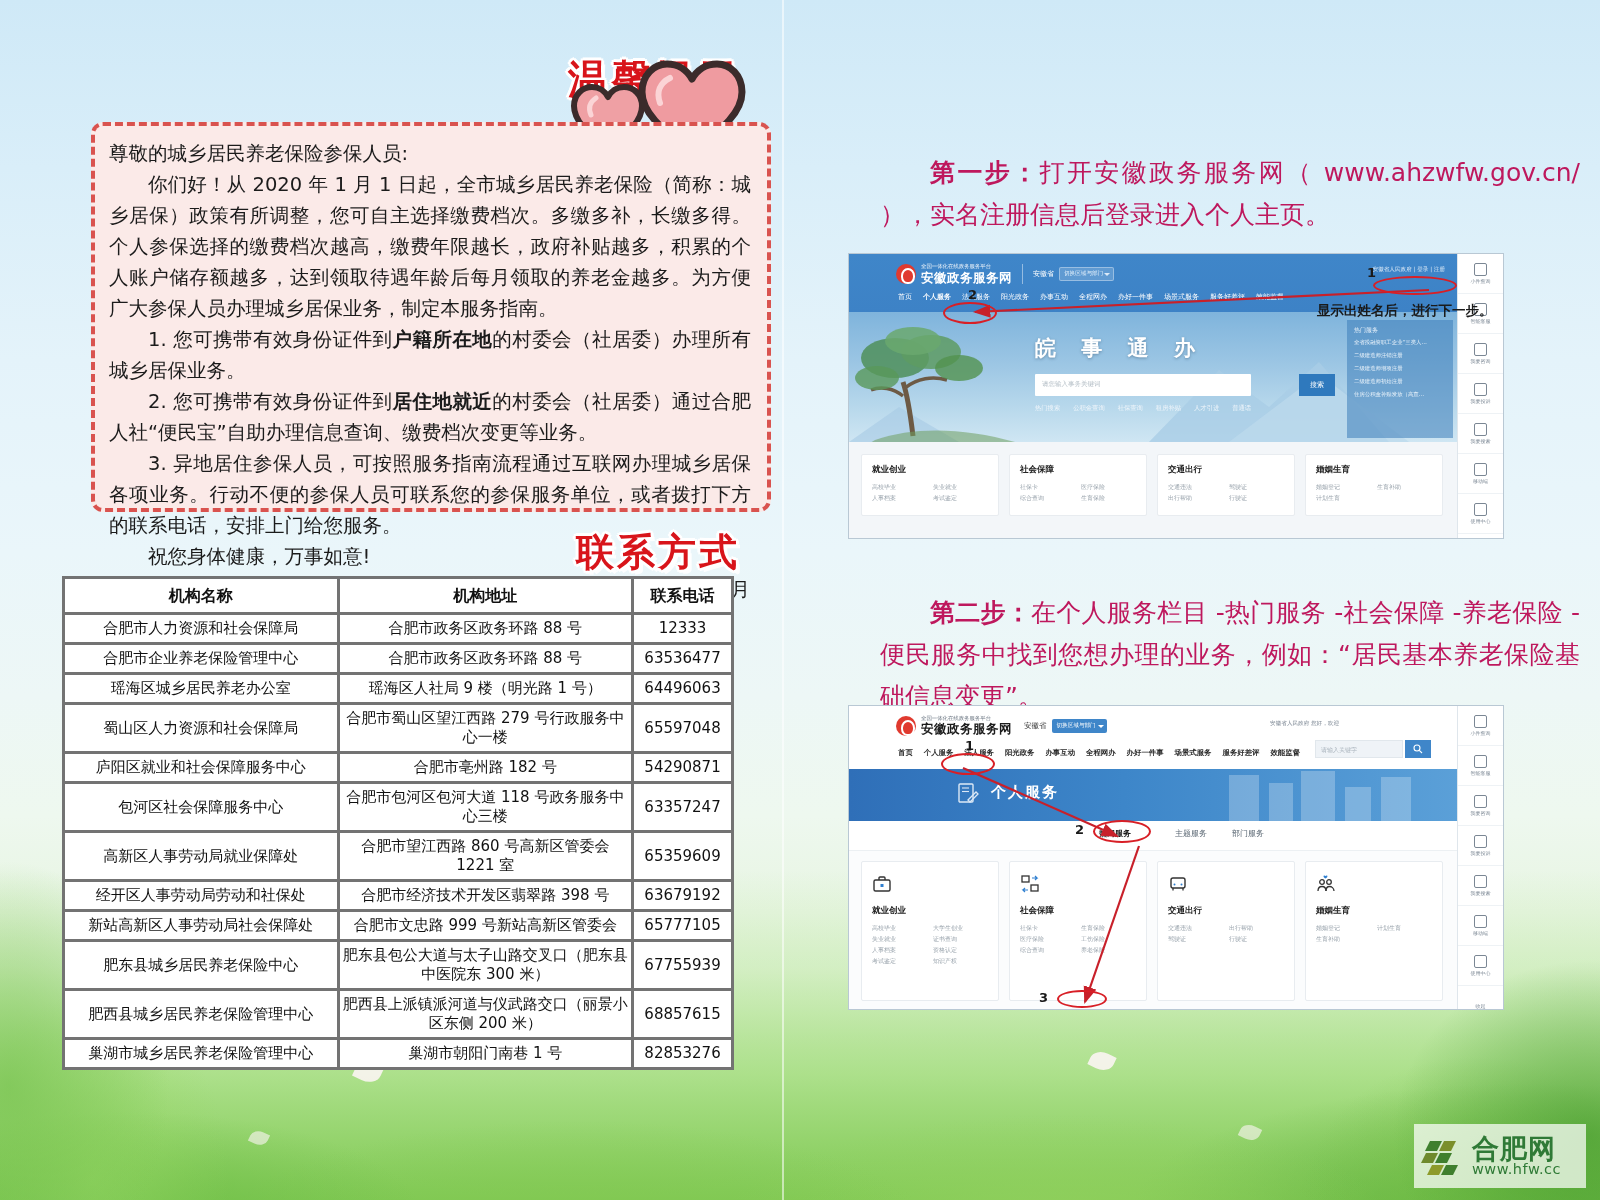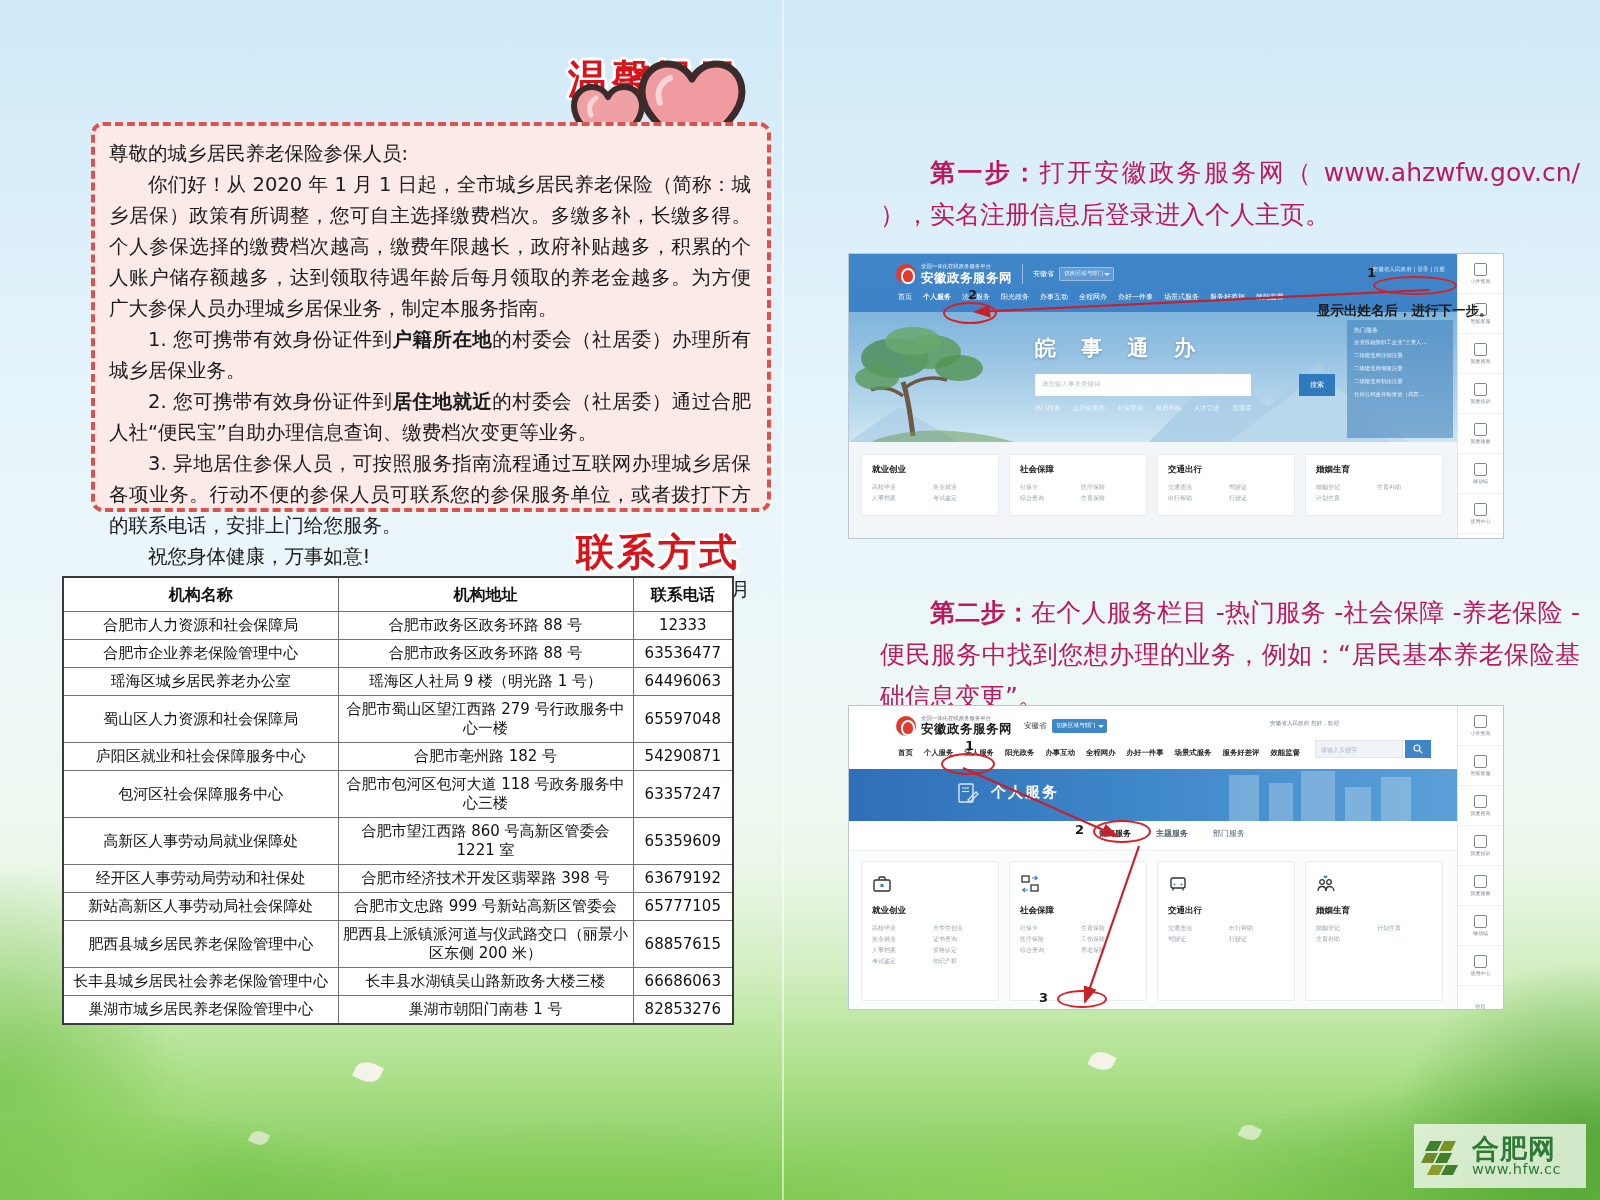--- a/index.html
+++ b/index.html
@@ -82,21 +82,21 @@
   #contact-title { position:absolute; left:0; top:527px; width:740px; font-size:38px; }
 
   #contact-table {
     position:absolute; left:62px; top:576px; width:672px;
     border-collapse:collapse; background:#fff;
     font-family:"DejaVu Sans","Liberation Sans",sans-serif;
     font-size:15px; color:#111;
     border:2px solid #3a3a3a;
   }
   #contact-table th, #contact-table td {
-    border:1px solid #737373;
+    border:3px solid #737373;
     text-align:center; vertical-align:middle;
     padding:4px 3px; line-height:19px;
   }
   #contact-table th { font-weight:bold; font-size:16px; padding:7px 3px; }
   #contact-table td.c0 { width:276px; }
   #contact-table td.c1 { width:296px; }
   #contact-table td.c2 { width:100px; }
 
   
   #right-panel { position:absolute; left:782px; top:0; width:818px; height:1200px; }
@@ -258,28 +258,28 @@
           <td class="c0">经开区人事劳动局劳动和社保处</td>
           <td class="c1">合肥市经济技术开发区翡翠路 398 号</td>
           <td class="c2">63679192</td>
         </tr>
         <tr>
           <td class="c0">新站高新区人事劳动局社会保障处</td>
           <td class="c1">合肥市文忠路 999 号新站高新区管委会</td>
           <td class="c2">65777105</td>
         </tr>
         <tr>
+          <td class="c0">肥东县城乡居民养老保险中心</td>
+          <td class="c1">肥东县包公大道与太子山路交叉口（肥东县中医院东 300 米）</td>
+          <td class="c2">67755939</td>
+        </tr>
+        <tr>
           <td class="c0">肥西县城乡居民养老保险管理中心</td>
           <td class="c1">肥西县上派镇派河道与仪武路交口（丽景小区东侧 200 米）</td>
           <td class="c2">68857615</td>
-        </tr>
-        <tr>
-          <td class="c0">长丰县城乡居民社会养老保险管理中心</td>
-          <td class="c1">长丰县水湖镇吴山路新政务大楼三楼</td>
-          <td class="c2">66686063</td>
         </tr>
         <tr>
           <td class="c0">巢湖市城乡居民养老保险管理中心</td>
           <td class="c1">巢湖市朝阳门南巷 1 号</td>
           <td class="c2">82853276</td>
         </tr>
       </tbody>
   </table>
 </div>
 
@@ -521,21 +521,21 @@
           <line x1="5" y1="8.5" x2="12" y2="8.5" stroke="#dce9f6" stroke-width="1.1"></line>
           <path d="M11 17 L19 9 L21 11 L13 19 Z" fill="none" stroke="#dce9f6" stroke-width="1.3"></path>
         </svg>
       </span>
       <div style="position:absolute;left:142px;top:14px;font-size:15px;color:#fff;font-weight:bold;letter-spacing:2px;">个人服务</div>
     </div>
 
     <div style="position:absolute;left:0;top:115px;width:610px;height:30px;background:#fff;border-bottom:1px solid #ecf0f3;">
       <div id="s2tabs" style="position:absolute;left:250px;top:7px;display:flex;gap:25px;align-items:center;">
           <span style="font-size: 8px; color: rgb(26, 26, 26); font-weight: bold; white-space: nowrap; position: relative;">热门服务</span>
-          <span style="font-size: 8px; color: rgb(90, 103, 115); font-weight: bold; white-space: nowrap; position: relative;">主题服务</span>
+          <span style="font-size: 8px; color: rgb(90, 103, 115); font-weight: normal; white-space: nowrap; position: relative; margin-left: 19px;">主题服务</span>
           <span style="font-size: 8px; color: rgb(90, 103, 115); font-weight: normal; white-space: nowrap; position: relative;">部门服务</span>
         </div>
     </div>
 
     <div style="position:absolute;left:0;top:145px;width:610px;height:160px;background:#fbfcfd;">
       <div id="s2cats" style="position:absolute;left:12px;top:10px;display:flex;gap:10px;">
           <div class="catcard" style="width: 138px; height: 140px; padding: 12px 10px; position: relative;">
             <div style="margin-bottom: 7px;"><svg width="20" height="20" viewBox="0 0 20 20">
                 <rect x="2" y="6" width="16" height="11" rx="1.5" stroke="#333" stroke-width="1.4" fill="none"></rect>
                 <path d="M7 6 V4 a1 1 0 0 1 1-1 h4 a1 1 0 0 1 1 1 v2" stroke="#333" stroke-width="1.4" fill="none"></path>

